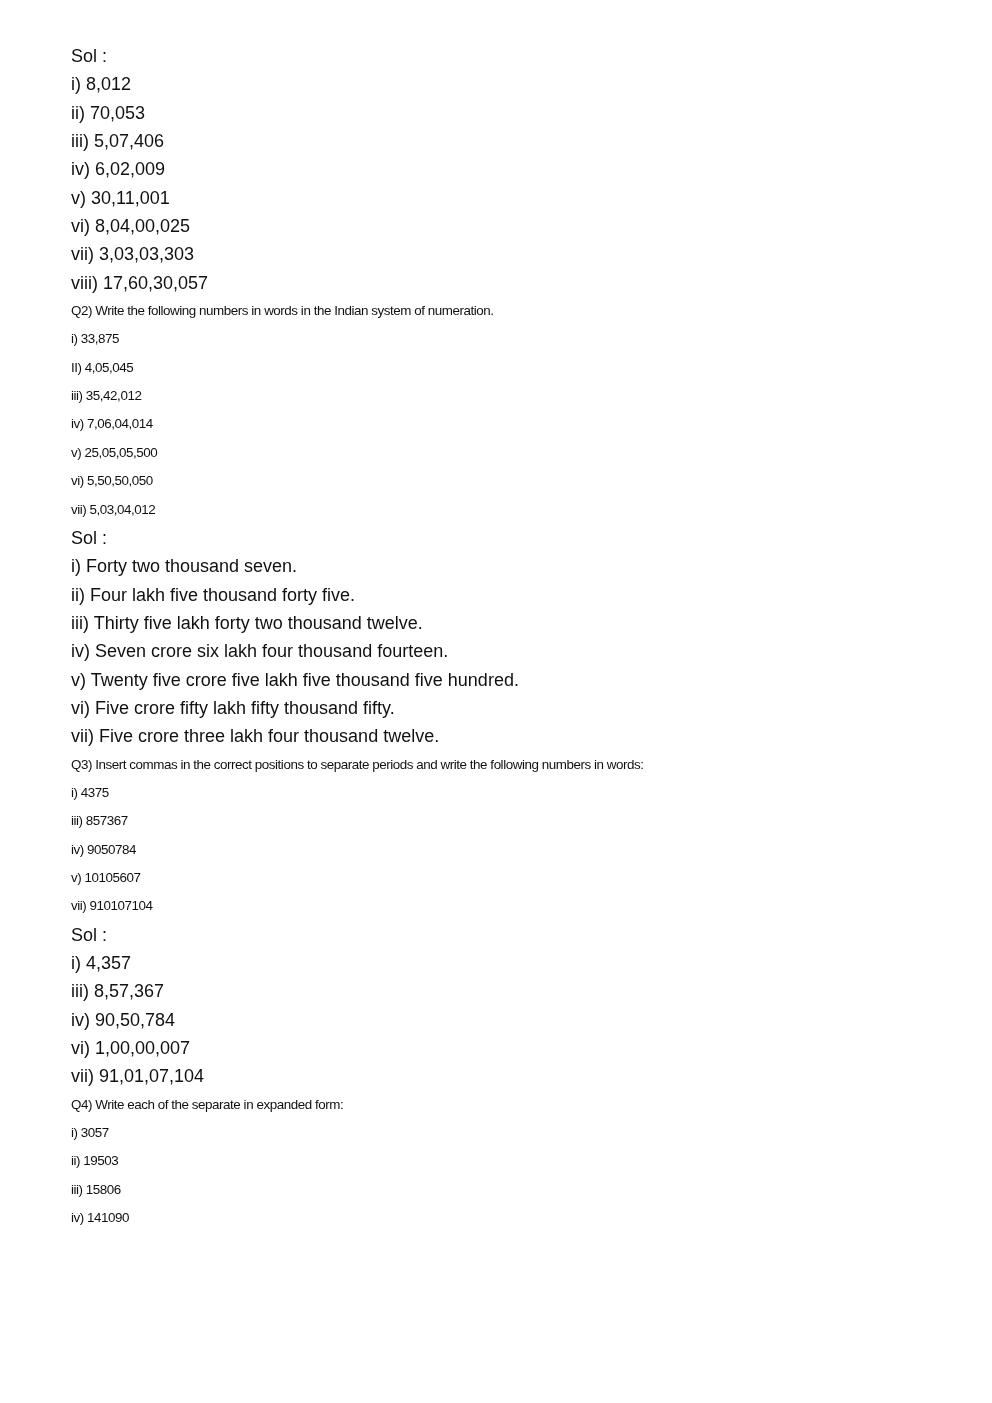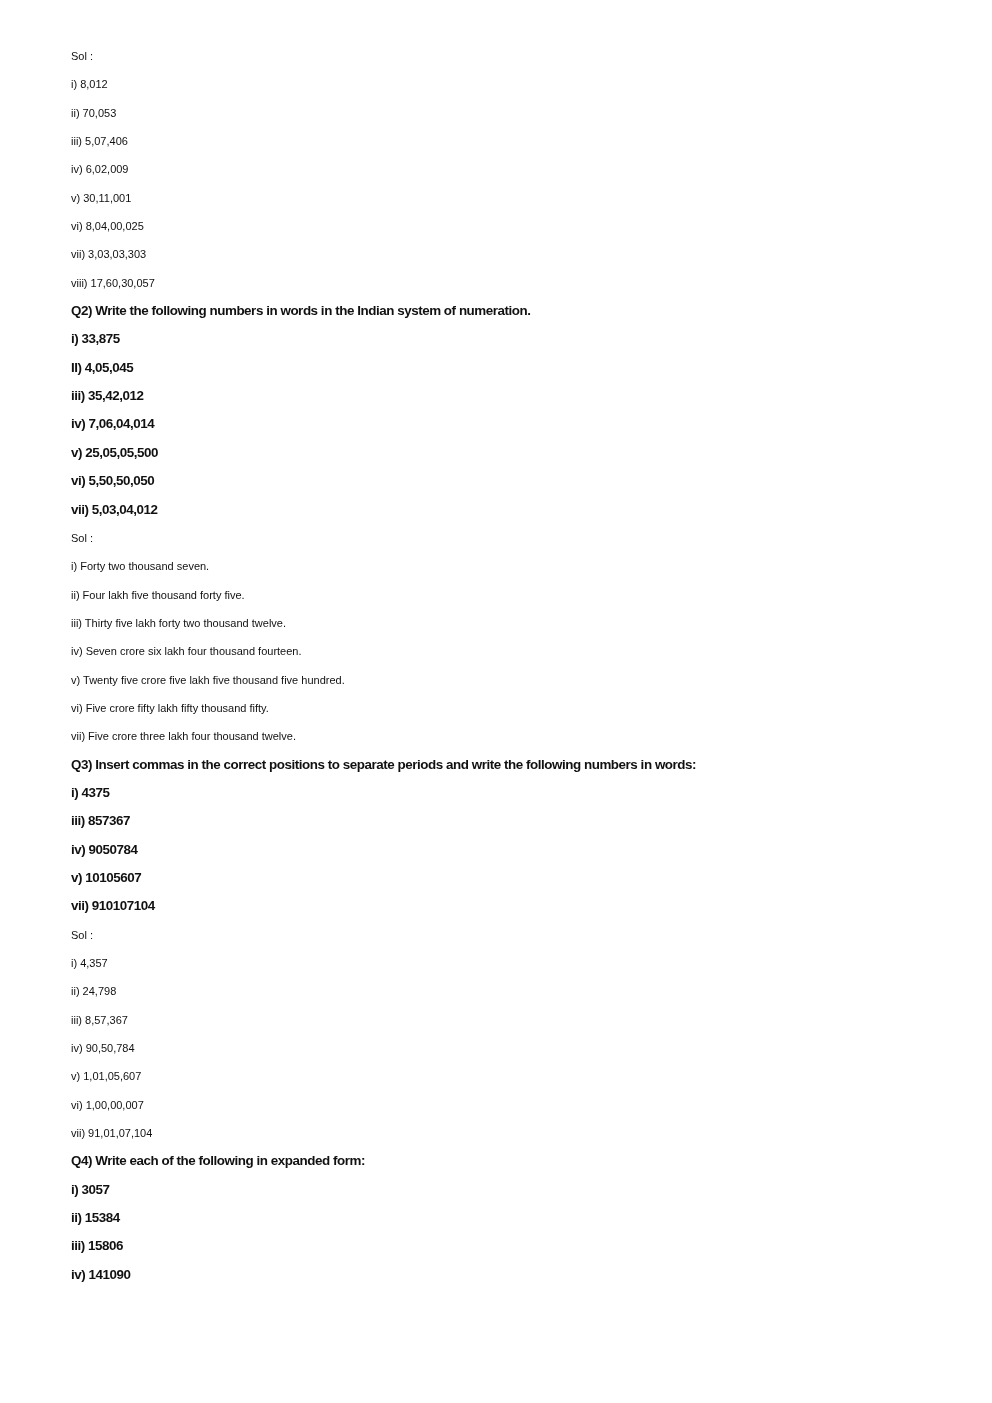--- a/index.html
+++ b/index.html
@@ -17,25 +17,25 @@
     }
     .page {
       position: absolute;
       left: 71px;
       top: 46px;
       right: 40px;
     }
     .line {
       height: 28.35px;
       line-height: 20px;
-      font-size: 11px;
+      font-size: 18px;
       white-space: nowrap;
     }
     .line.bold {
-      font-weight: bold;
+      font-weight: normal;
       letter-spacing: -0.45px;
       font-size: 13.4px;
     }
   </style>
 </head>
 <body>
 
 <div class="page">
 
   <div>
@@ -77,29 +77,27 @@
     <div class="line bold">i) 4375</div>
     <div class="line bold">iii) 857367</div>
     <div class="line bold">iv) 9050784</div>
     <div class="line bold">v) 10105607</div>
     <div class="line bold">vii) 910107104</div>
   </div>
 
   <div>
     <div class="line">Sol :</div>
     <div class="line">i) 4,357</div>
-    <div class="line">ii) 24,798</div>
     <div class="line">iii) 8,57,367</div>
     <div class="line">iv) 90,50,784</div>
-    <div class="line">v) 1,01,05,607</div>
     <div class="line">vi) 1,00,00,007</div>
     <div class="line">vii) 91,01,07,104</div>
   </div>
 
   <div>
-    <div class="line bold">Q4) Write each of the following in expanded form:</div>
+    <div class="line bold">Q4) Write each of the separate in expanded form:</div>
     <div class="line bold">i) 3057</div>
-    <div class="line bold">ii) 15384</div>
+    <div class="line bold">ii) 19503</div>
     <div class="line bold">iii) 15806</div>
     <div class="line bold">iv) 141090</div>
   </div>
 
 </div>
 
 </body></html>

